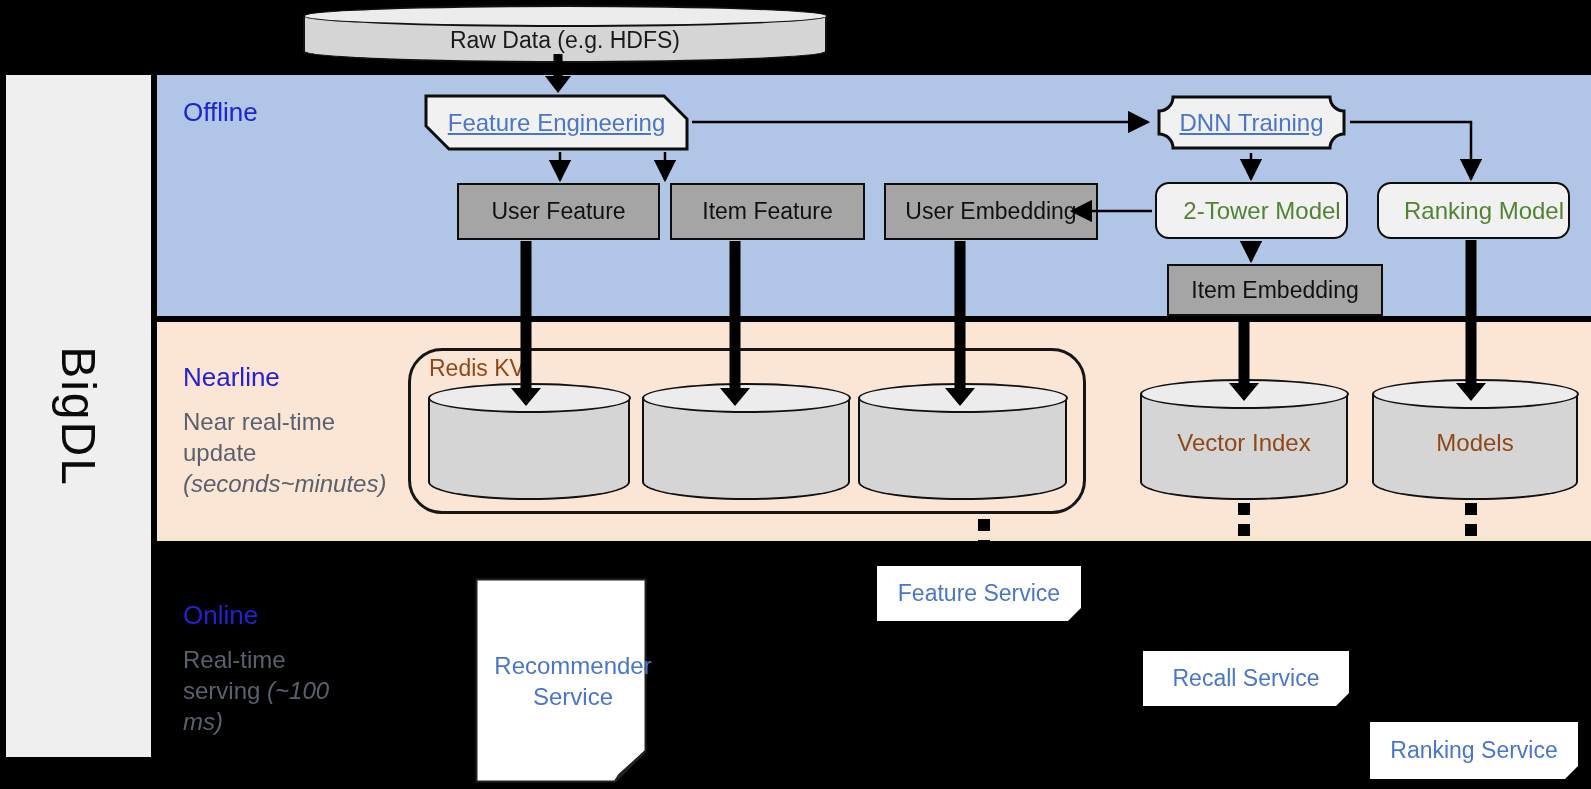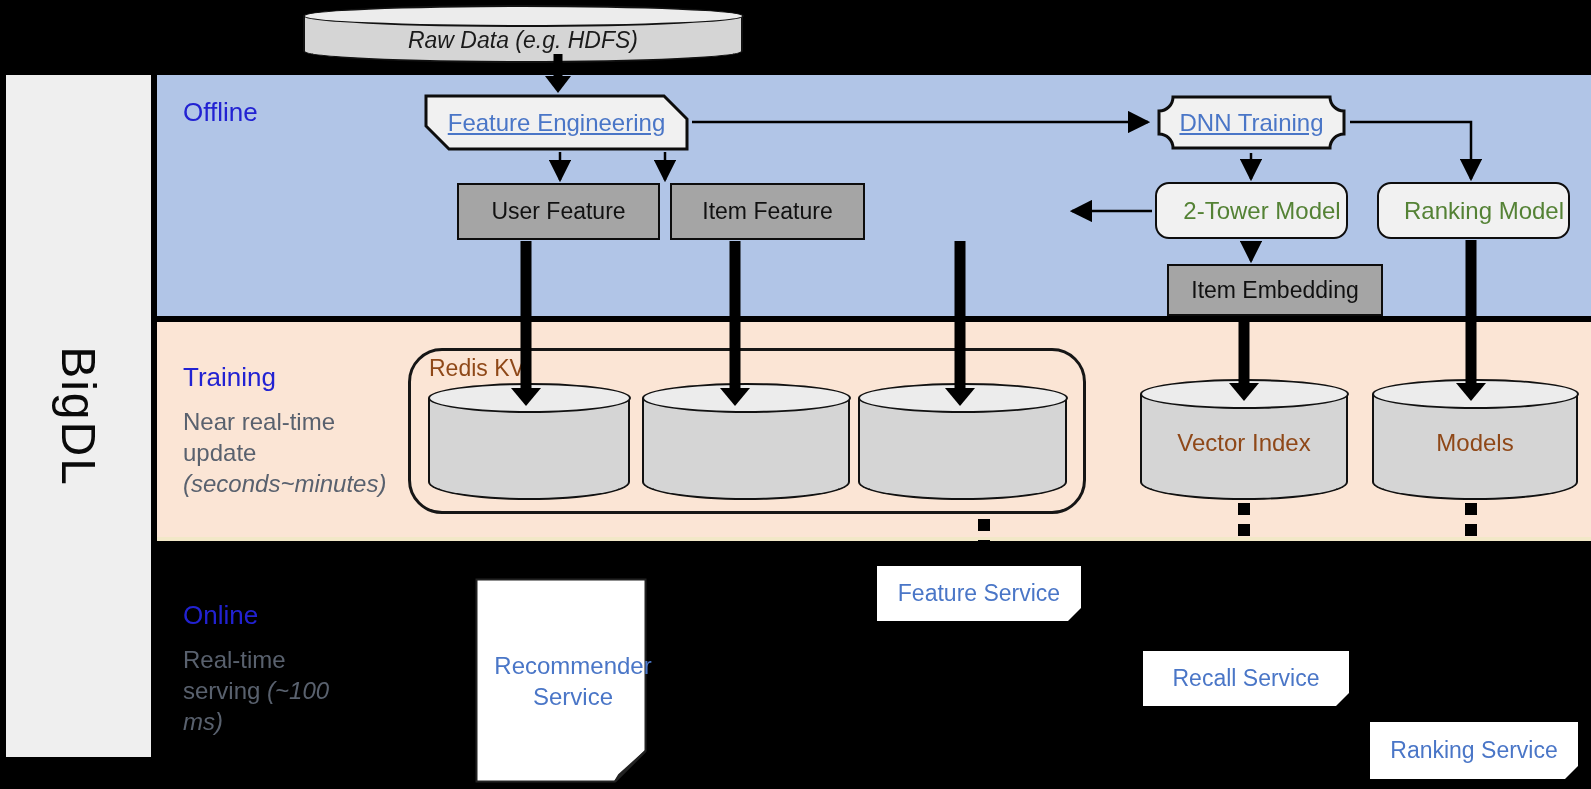--- a/index.html
+++ b/index.html
@@ -123,36 +123,36 @@
 
   <div class="sidebar">
     <div class="brand">BigDL</div>
   </div>
 
   <div class="lane-label" style="left:183px; top:97px; width:205px;">
     <div class="lane-title">Offline</div>
   </div>
 
   <div class="lane-label" style="left:183px; top:362px; width:218px;">
-    <div class="lane-title">Training</div>
+    <div class="lane-title">Nearline</div>
     <div class="lane-desc">
       <span>Near real-time update</span>
       <span class="lane-note">(seconds~minutes)</span>
     </div>
   </div>
 
   <div class="lane-label" style="left:183px; top:600px; width:160px;">
     <div class="lane-title">Online</div>
     <div class="lane-desc">
       <span>Real-time serving</span>
       <span class="lane-note">(~100 ms)</span>
     </div>
   </div>
 
-  <div class="cyl cyl-flat" style="left:303px; top:16px; width:440px; height:47px;font-style:italic;">
+  <div class="cyl cyl-flat" style="left:303px; top:16px; width:524px; height:47px;">
     <div class="cyl-label">Raw Data (e.g. HDFS)</div>
   </div>
 
   <div class="shape-wrap" style="left:423px; top:93px; width:267px; height:59px;">
     <svg width="267" height="59">
       <path d="M3,3 L241,3 L264,26 L264,56 L26,56 L3,33 Z" fill="var(--light-shape)" stroke="#0d0d0d" stroke-width="3"></path>
     </svg>
     <div class="node-label">Feature Engineering</div>
   </div>
 
@@ -161,20 +161,23 @@
       <path d="M18,4 L175,4 A14,14 0 0 0 189,18 L189,41 A14,14 0 0 0 175,55 L18,55 A14,14 0 0 0 4,41 L4,18 A14,14 0 0 0 18,4 Z" fill="var(--light-shape)" stroke="#0d0d0d" stroke-width="3"></path>
     </svg>
     <div class="node-label">DNN Training</div>
   </div>
 
   <div class="gray-box" style="left:425px; top:183px; width:203px; height:57px;">
     <span>User Feature</span>
   </div>
   <div class="gray-box" style="left:638px; top:183px; width:195px; height:57px;">
     <span>Item Feature</span>
+  </div>
+  <div class="gray-box" style="left:852px; top:183px; width:214px; height:57px;">
+    <span>User Embedding</span>
   </div>
   <div class="gray-box" style="left:1135px; top:264px; width:216px; height:52px;">
     <span>Item Embedding</span>
   </div>
 
   <div class="round-box" style="left:1155px; top:182px; width:193px; height:57px;">
     <span>2-Tower Model</span>
   </div>
   <div class="round-box" style="left:1377px; top:182px; width:193px; height:57px;">
     <span>Ranking Model</span>

